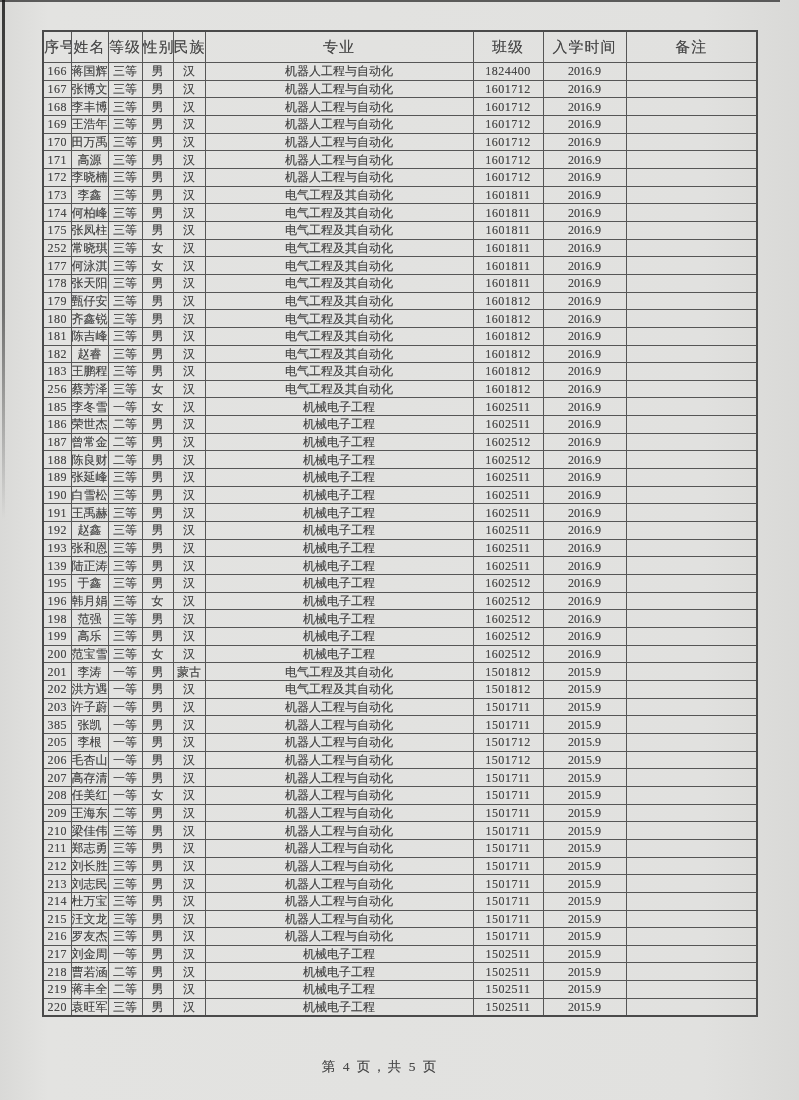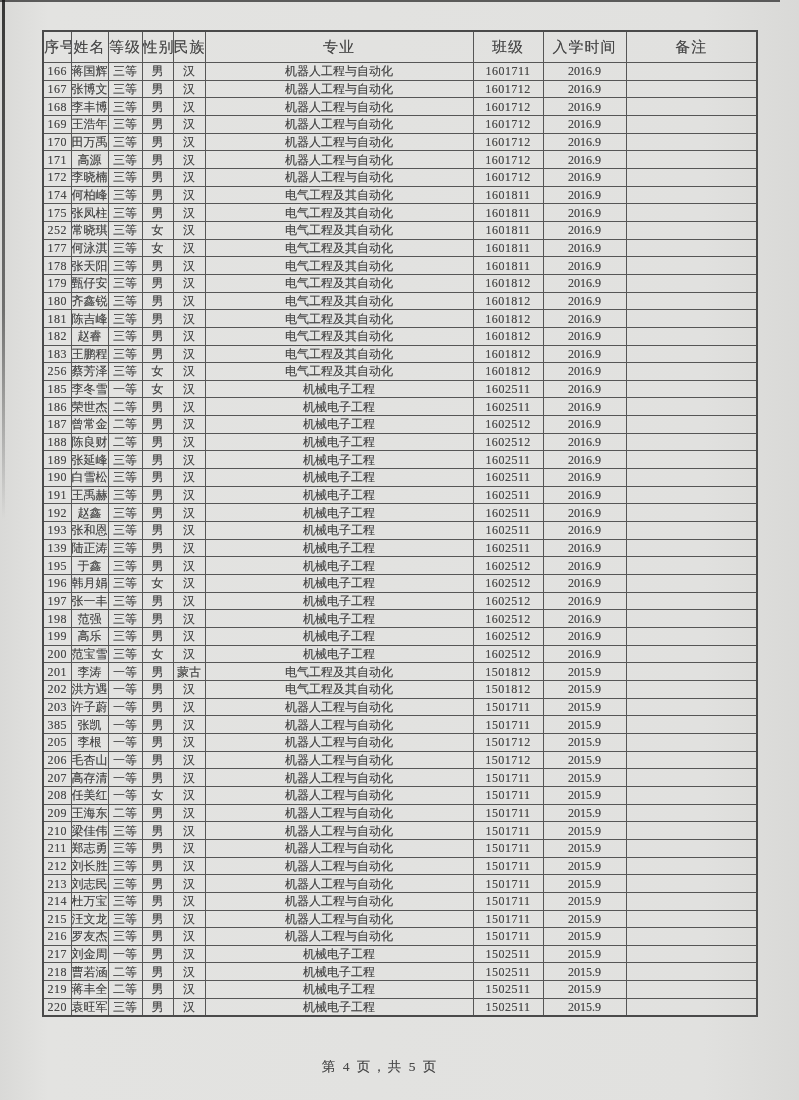--- a/index.html
+++ b/index.html
@@ -116,21 +116,21 @@
       </tr>
   </thead>
   <tbody>
       <tr>
         <td class="cell-serial">166</td>
         <td class="cell-name">蒋国辉</td>
         <td class="cell-grade">三等</td>
         <td class="cell-gender">男</td>
         <td class="cell-ethnicity">汉</td>
         <td class="cell-major">机器人工程与自动化</td>
-        <td class="cell-class">1601711</td>
+        <td class="cell-class">1824400</td>
         <td class="cell-enroll-date">2016.9</td>
         <td class="cell-remark"></td>
       </tr>
       <tr>
         <td class="cell-serial">167</td>
         <td class="cell-name">张博文</td>
         <td class="cell-grade">三等</td>
         <td class="cell-gender">男</td>
         <td class="cell-ethnicity">汉</td>
         <td class="cell-major">机器人工程与自动化</td>
@@ -183,20 +183,31 @@
         <td class="cell-remark"></td>
       </tr>
       <tr>
         <td class="cell-serial">172</td>
         <td class="cell-name">李晓楠</td>
         <td class="cell-grade">三等</td>
         <td class="cell-gender">男</td>
         <td class="cell-ethnicity">汉</td>
         <td class="cell-major">机器人工程与自动化</td>
         <td class="cell-class">1601712</td>
+        <td class="cell-enroll-date">2016.9</td>
+        <td class="cell-remark"></td>
+      </tr>
+      <tr>
+        <td class="cell-serial">173</td>
+        <td class="cell-name">李鑫</td>
+        <td class="cell-grade">三等</td>
+        <td class="cell-gender">男</td>
+        <td class="cell-ethnicity">汉</td>
+        <td class="cell-major">电气工程及其自动化</td>
+        <td class="cell-class">1601811</td>
         <td class="cell-enroll-date">2016.9</td>
         <td class="cell-remark"></td>
       </tr>
       <tr>
         <td class="cell-serial">174</td>
         <td class="cell-name">何柏峰</td>
         <td class="cell-grade">三等</td>
         <td class="cell-gender">男</td>
         <td class="cell-ethnicity">汉</td>
         <td class="cell-major">电气工程及其自动化</td>
@@ -433,31 +444,20 @@
         <td class="cell-major">机械电子工程</td>
         <td class="cell-class">1602512</td>
         <td class="cell-enroll-date">2016.9</td>
         <td class="cell-remark"></td>
       </tr>
       <tr>
         <td class="cell-serial">196</td>
         <td class="cell-name">韩月娟</td>
         <td class="cell-grade">三等</td>
         <td class="cell-gender">女</td>
-        <td class="cell-ethnicity">汉</td>
-        <td class="cell-major">机械电子工程</td>
-        <td class="cell-class">1602512</td>
-        <td class="cell-enroll-date">2016.9</td>
-        <td class="cell-remark"></td>
-      </tr>
-      <tr>
-        <td class="cell-serial">197</td>
-        <td class="cell-name">张一丰</td>
-        <td class="cell-grade">三等</td>
-        <td class="cell-gender">男</td>
         <td class="cell-ethnicity">汉</td>
         <td class="cell-major">机械电子工程</td>
         <td class="cell-class">1602512</td>
         <td class="cell-enroll-date">2016.9</td>
         <td class="cell-remark"></td>
       </tr>
       <tr>
         <td class="cell-serial">198</td>
         <td class="cell-name">范强</td>
         <td class="cell-grade">三等</td>

